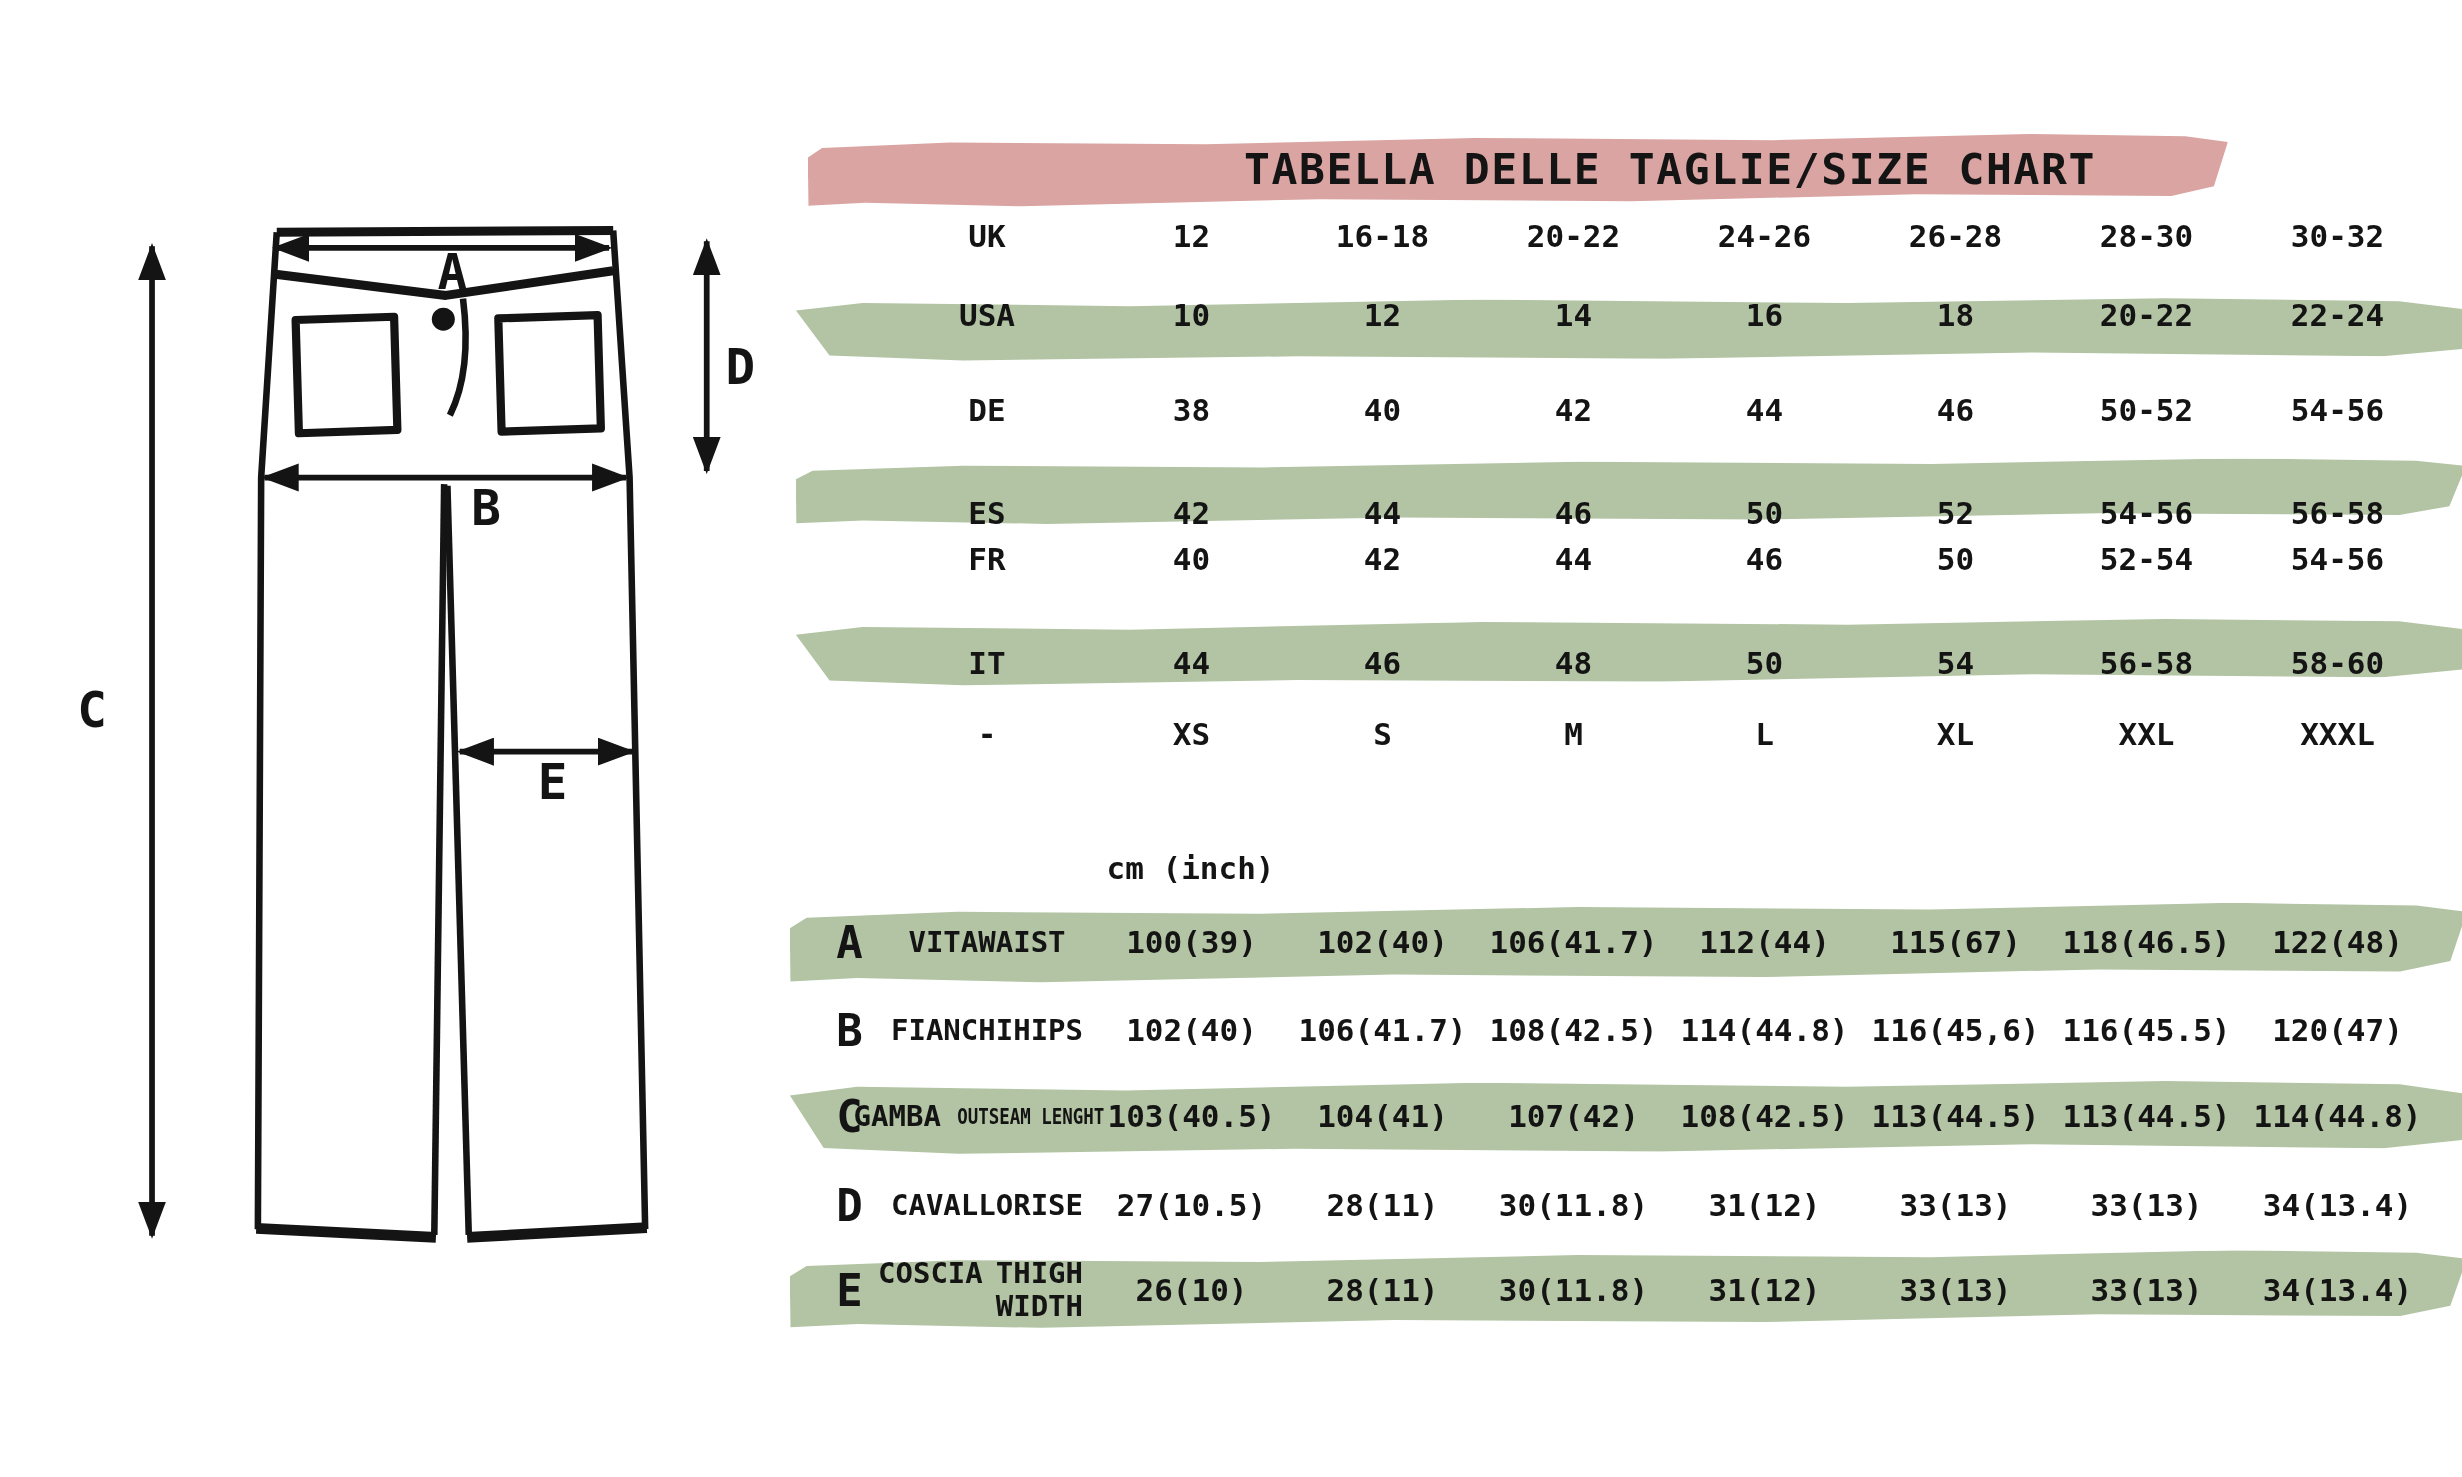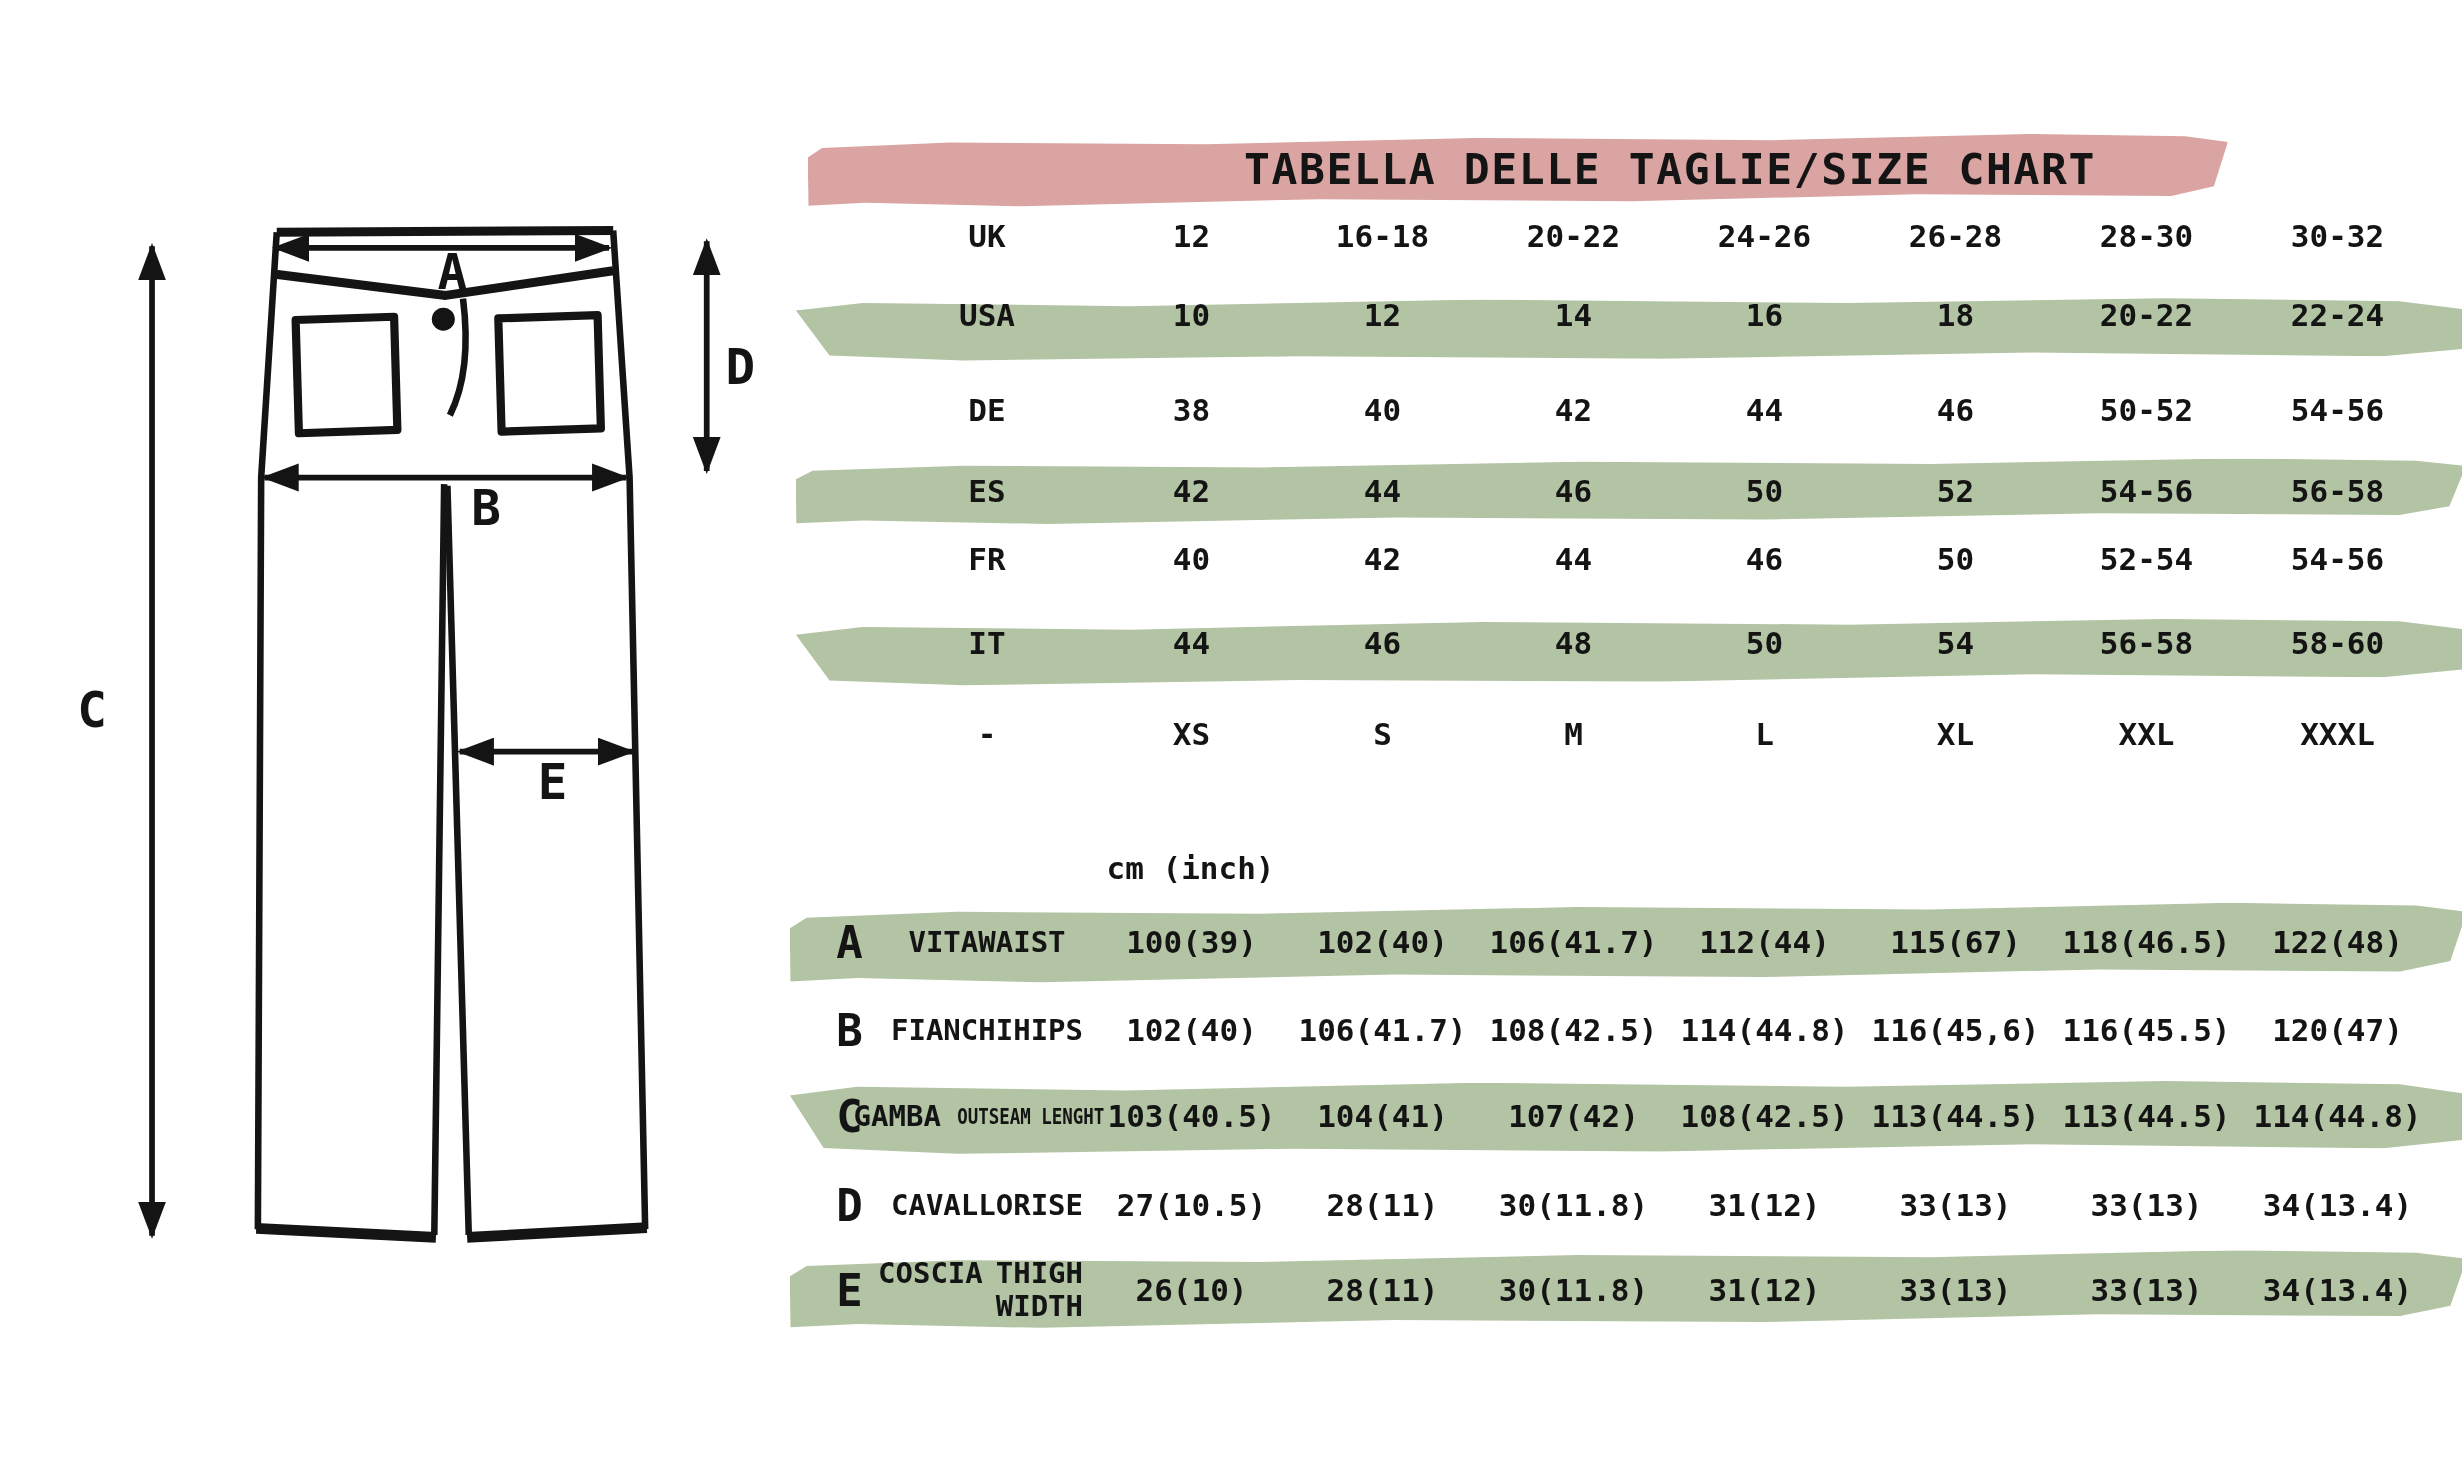--- a/index.html
+++ b/index.html
@@ -96,21 +96,21 @@
   <span class="cl"></span>
   <span class="c2">DE</span>
   <span class="c7">38</span>
   <span class="c7">40</span>
   <span class="c7">42</span>
   <span class="c7">44</span>
   <span class="c7">46</span>
   <span class="c7">50-52</span>
   <span class="c7">54-56</span>
 </div>
-<div class="tr" style="top:460px">
+<div class="tr" style="top:482px">
   <span class="cl"></span>
   <span class="c2">ES</span>
   <span class="c7">42</span>
   <span class="c7">44</span>
   <span class="c7">46</span>
   <span class="c7">50</span>
   <span class="c7">52</span>
   <span class="c7">54-56</span>
   <span class="c7">56-58</span>
 </div>
@@ -118,21 +118,21 @@
   <span class="cl"></span>
   <span class="c2">FR</span>
   <span class="c7">40</span>
   <span class="c7">42</span>
   <span class="c7">44</span>
   <span class="c7">46</span>
   <span class="c7">50</span>
   <span class="c7">52-54</span>
   <span class="c7">54-56</span>
 </div>
-<div class="tr" style="top:612px">
+<div class="tr" style="top:632px">
   <span class="cl"></span>
   <span class="c2">IT</span>
   <span class="c7">44</span>
   <span class="c7">46</span>
   <span class="c7">48</span>
   <span class="c7">50</span>
   <span class="c7">54</span>
   <span class="c7">56-58</span>
   <span class="c7">58-60</span>
 </div>

